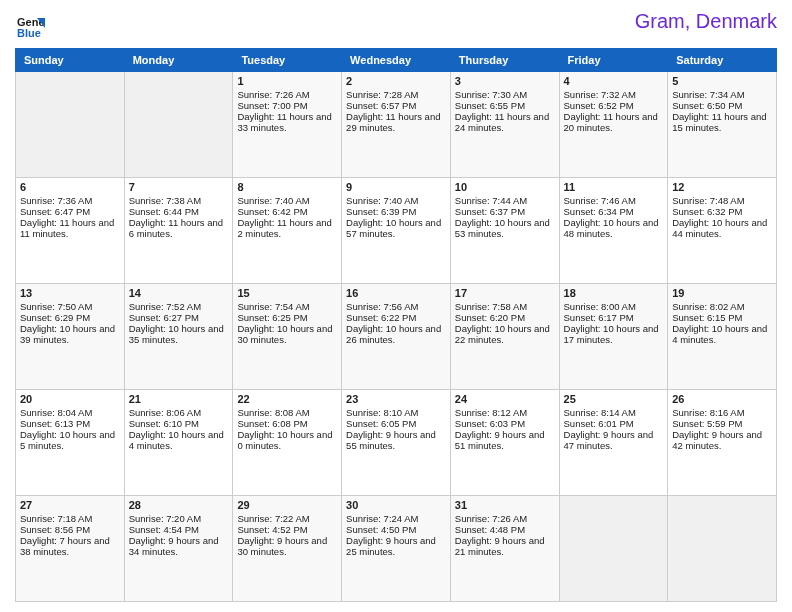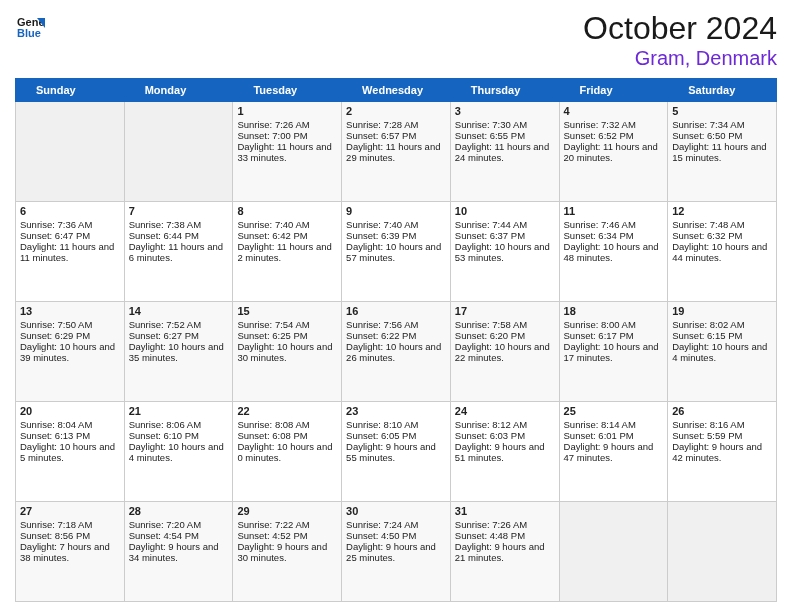--- a/index.html
+++ b/index.html
@@ -48,21 +48,21 @@
       width: 100%;
       border-collapse: collapse;
       flex: 1;
       table-layout: fixed;
     }
     thead tr th {
       background-color: #1565c0;
       color: white;
       font-size: 11px;
       font-weight: bold;
-      padding: 5px 20px;
+      padding: 5px 8px;
       text-align: left;
       border: 1px solid #1565c0;
     }
     tbody tr td {
       border: 1px solid #ccc;
       vertical-align: top;
       padding: 3px 4px;
       font-size: 9.5px;
       color: #222;
       height: 85px;
@@ -87,21 +87,20 @@
 <div class="page">
   <div class="header">
     <div class="logo">
       <svg class="logo-icon" viewBox="0 0 30 30">
         <text x="2" y="16" font-size="11" font-weight="bold" fill="#1a1a1a">General</text>
         <text x="2" y="27" font-size="11" font-weight="bold" fill="#1565c0">Blue</text>
         <polygon points="22,8 30,8 30,18" fill="#1565c0"></polygon>
       </svg>
     </div>
     <div class="title-block">
-      <div class="month-title">October 2024</div>
       <div class="location">Gram, Denmark</div>
     </div>
   </div>
 
   <table>
     <thead>
       <tr>
         <th>Sunday</th>
         <th>Monday</th>
         <th>Tuesday</th>

